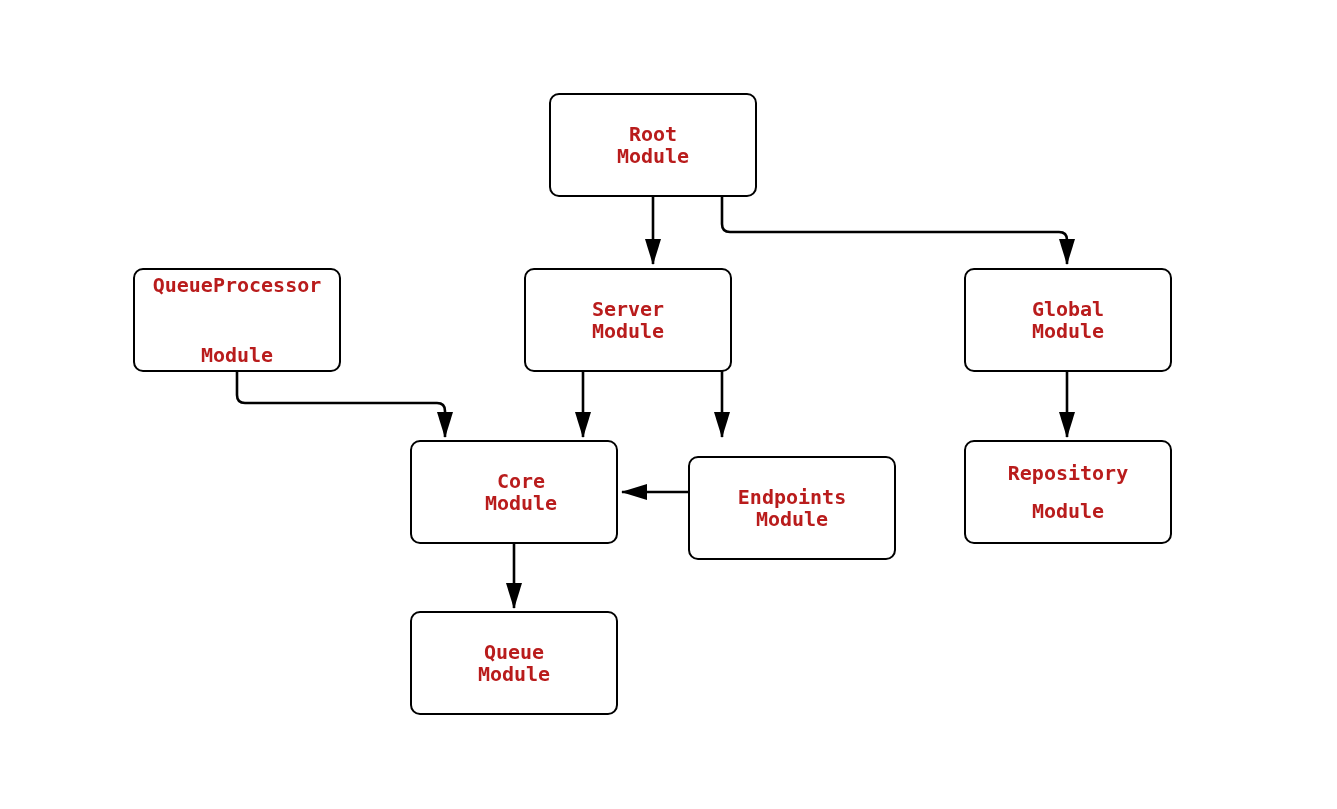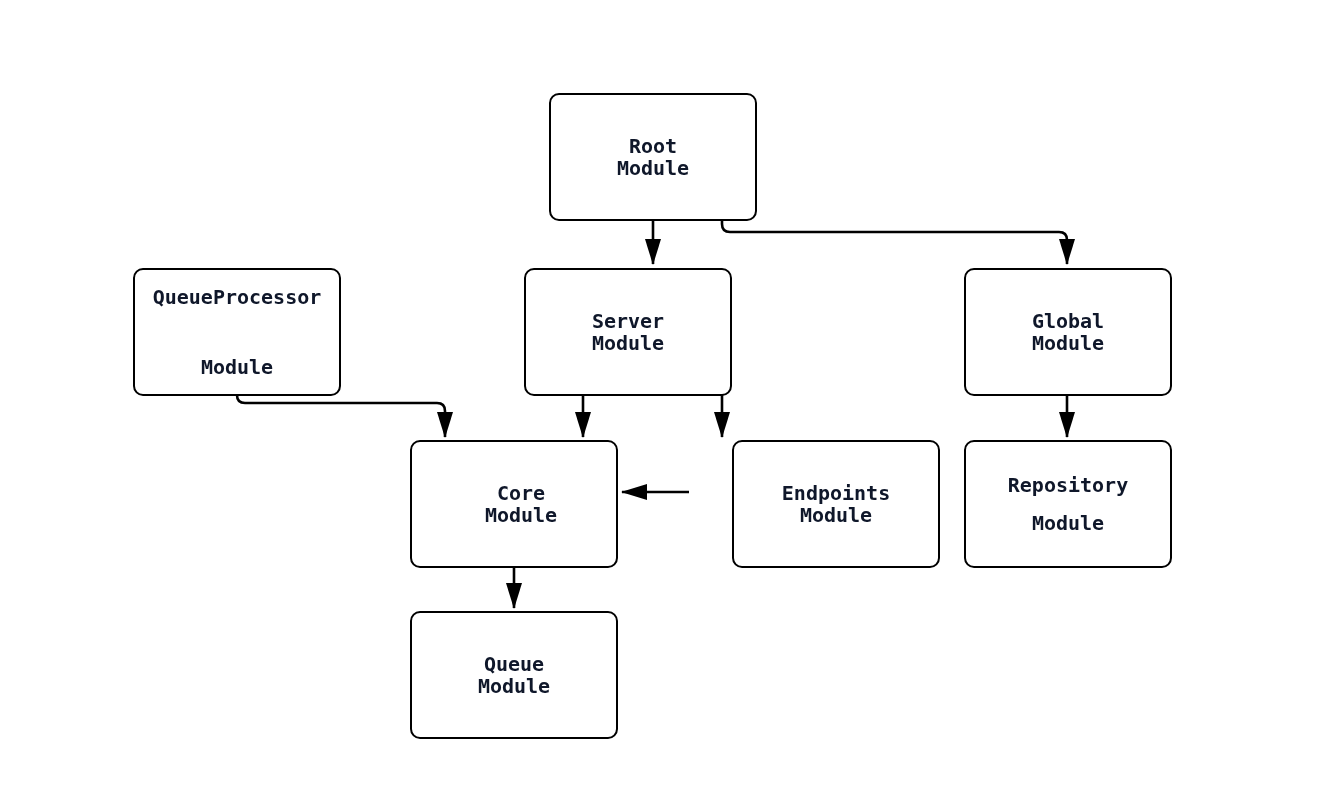--- a/index.html
+++ b/index.html
@@ -23,31 +23,31 @@
     height: 809px;
   }
   #edges path {
     fill: none;
     stroke: #000000;
     stroke-width: 2.6;
   }
   .node {
     position: absolute;
     width: 208px;
-    height: 128px;
+    height: 104px;
     box-sizing: border-box;
     background: #ffffff;
     border: 2.6px solid #000000;
     border-radius: 10px;
     display: flex;
     flex-direction: column;
     align-items: center;
     justify-content: center;
     text-align: center;
-    color: #0f172a;
+    color: #b91c1c;
     font-weight: 700;
     font-size: 20px;
     line-height: 22px;
     white-space: nowrap;
   }
 </style>
 </head>
 <body>
 
 <div id="canvas">
@@ -87,21 +87,21 @@
   <div class="node" style="left:964px; top:268px;">
     <span>Global</span>
     <span>Module</span>
   </div>
 
   <div class="node" style="left:410px; top:440px;padding-left:14px;">
     <span>Core</span>
     <span>Module</span>
   </div>
 
-  <div class="node" style="left:688px; top:440px;margin-left:44px;">
+  <div class="node" style="left:688px; top:456px;">
     <span>Endpoints</span>
     <span>Module</span>
   </div>
 
   <div class="node" style="left:964px; top:440px;gap:16px;">
     <span>Repository</span>
     <span>Module</span>
   </div>
 
   <div class="node" style="left:410px; top:611px;">

